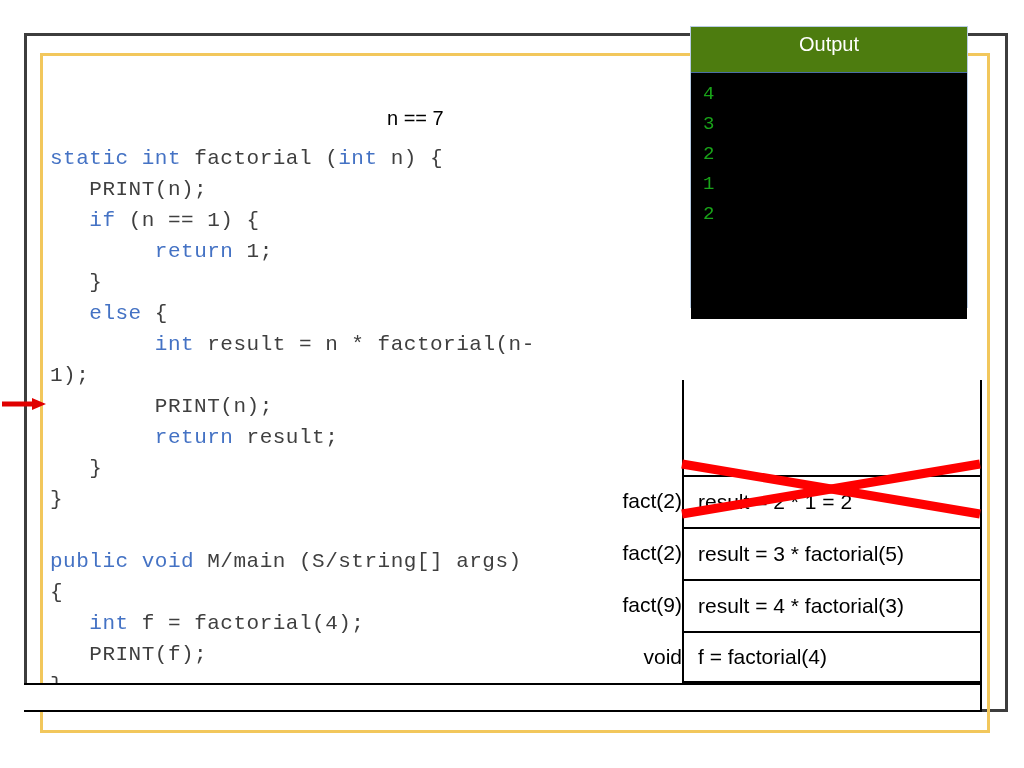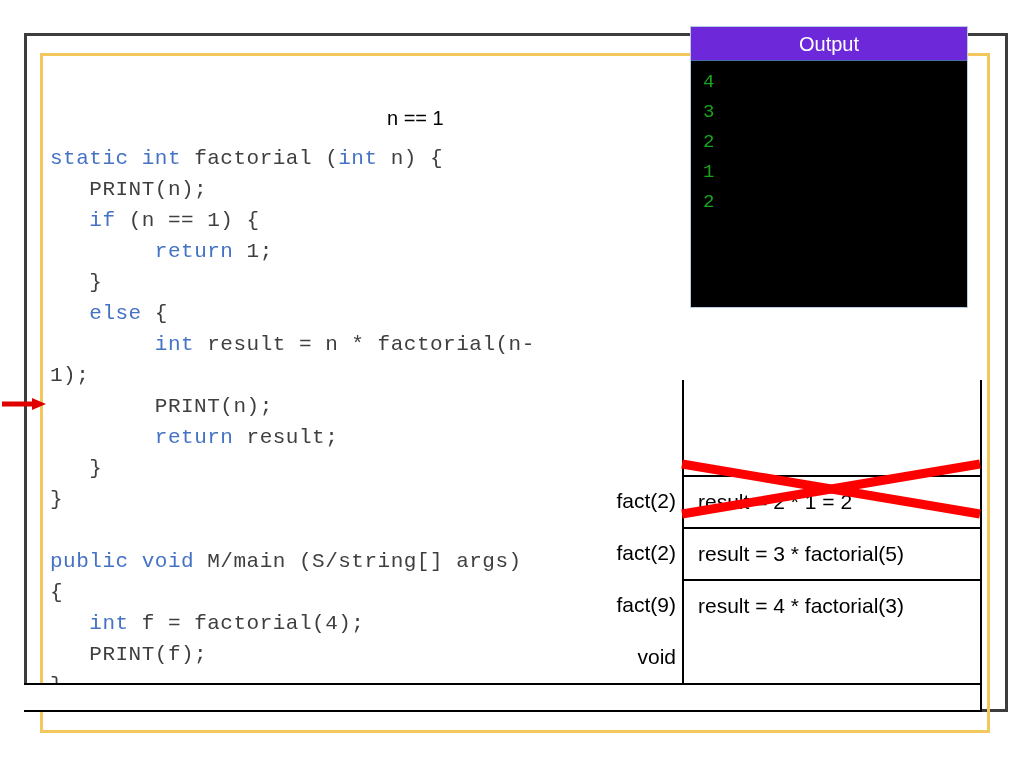--- a/index.html
+++ b/index.html
@@ -103,22 +103,22 @@
     position: absolute;
     left: 690px;
     top: 26px;
     width: 278px;
     height: 282px;
     border: 1px solid #b8cce4;
     box-sizing: border-box;
     background: #000000;
   }
   .console-title {
-    height: 34px;
-    background: #6d28d9;
+    height: 46px;
+    background: #4d7c0f;
     color: #ffffff;
     font-size: 20px;
     line-height: 34px;
     text-align: center;
     font-family: "Liberation Sans", sans-serif;
     border-bottom: 1px solid #4a6fa5;
     box-sizing: border-box;
   }
   .console-body {
     padding: 6px 0 0 12px;
@@ -161,21 +161,20 @@
   }
   .stack-row {
     position: relative;
     height: 52px;
     display: flex;
     align-items: center;
   }
   .stack-label {
     width: 82px;
     text-align: right;
-    padding-right: 6px;
     box-sizing: border-box;
     font-size: 21px;
     color: #000000;
     font-family: "Liberation Sans", sans-serif;
     white-space: nowrap;
   }
   .stack-cell {
     flex: 1;
     height: 52px;
     box-sizing: border-box;
@@ -223,21 +222,21 @@
 
   <div class="frame-dark"></div>
   <div class="frame-gold"></div>
 
   <svg class="left-arrow" viewBox="0 0 44 12">
     <line x1="0" y1="6" x2="33" y2="6" stroke="#e00000" stroke-width="5"></line>
     <polygon points="30,0 44,6 30,12" fill="#e00000"></polygon>
   </svg>
 
 
-  <div class="n-annotation">n == 1</div>
+  <div class="n-annotation">n == 7</div>
 
   <div class="code-block" id="code-block"><div class="code-line"><span class="kw">static int</span><span class="pl"> factorial (</span><span class="kw">int</span><span class="pl"> n) {</span></div><div class="code-line"><span class="pl">   PRINT(n);</span></div><div class="code-line"><span class="pl">   </span><span class="kw">if</span><span class="pl"> (n == 1) {</span></div><div class="code-line"><span class="pl">        </span><span class="kw">return</span><span class="pl"> 1;</span></div><div class="code-line"><span class="pl">   }</span></div><div class="code-line"><span class="pl">   </span><span class="kw">else</span><span class="pl"> {</span></div><div class="code-line"><span class="pl">        </span><span class="kw">int</span><span class="pl"> result = n * factorial(n-</span></div><div class="code-line"><span class="pl">1);</span></div><div class="code-line"><span class="pl">        PRINT(n);</span></div><div class="code-line"><span class="pl">        </span><span class="kw">return</span><span class="pl"> result;</span></div><div class="code-line"><span class="pl">   }</span></div><div class="code-line"><span class="pl">}</span></div><div class="code-line">&nbsp;</div><div class="code-line"><span class="kw">public void</span><span class="pl"> M/main (S/string[] args)</span></div><div class="code-line"><span class="pl">{</span></div><div class="code-line"><span class="pl">   </span><span class="kw">int</span><span class="pl"> f = factorial(4);</span></div><div class="code-line"><span class="pl">   PRINT(f);</span></div><div class="code-line"><span class="pl">}</span></div></div>
 
   <div class="console">
     <div class="console-title">Output</div>
     <div class="console-body" id="console-body">
         <div class="console-line">4</div>
         <div class="console-line">3</div>
         <div class="console-line">2</div>
         <div class="console-line">1</div>
@@ -256,20 +255,21 @@
         <div class="stack-row">
           <div class="stack-label">fact(2)</div>
           <div class="stack-cell">result = 3 * factorial(5)</div>
         </div>
         <div class="stack-row">
           <div class="stack-label">fact(9)</div>
           <div class="stack-cell">result = 4 * factorial(3)</div>
         </div>
         <div class="stack-row">
           <div class="stack-label">void</div>
+          <div class="stack-cell">f = factorial(4)</div>
         </div>
       </div>
   </div>
 
   <div class="stack-empty-box"></div>
 
   <svg class="strike-x" viewBox="0 0 306 62" preserveAspectRatio="none">
     <line x1="4" y1="6" x2="302" y2="56" stroke="#ff0000" stroke-width="9"></line>
     <line x1="4" y1="56" x2="302" y2="6" stroke="#ff0000" stroke-width="9"></line>
   </svg>

